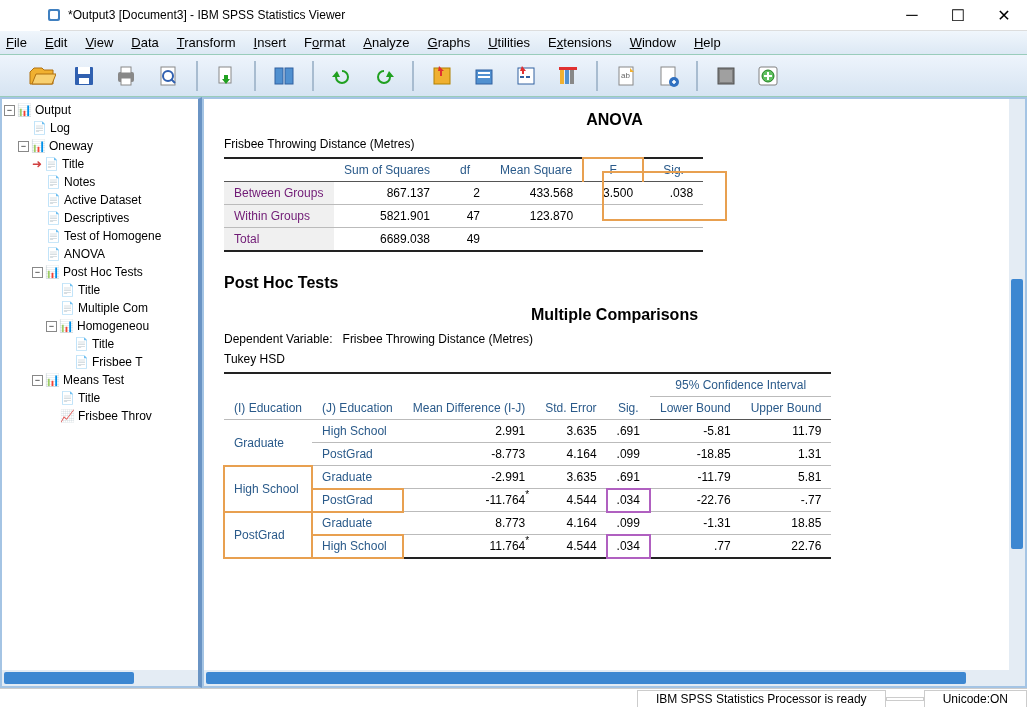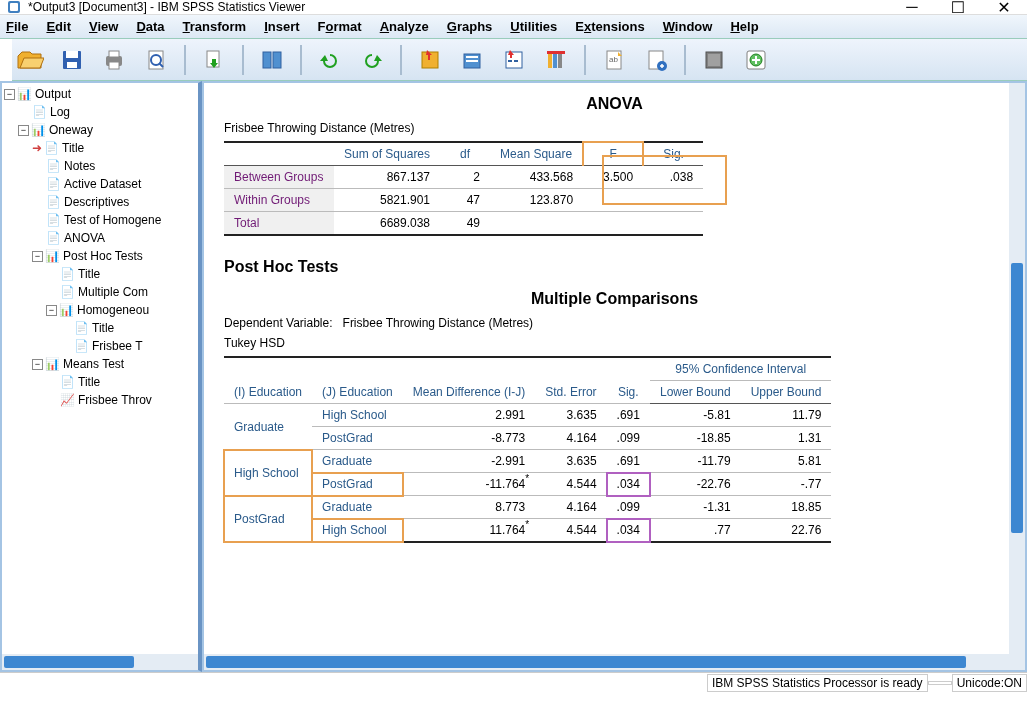--- a/index.html
+++ b/index.html
@@ -1,41 +1,41 @@
 <!DOCTYPE html>
 <html><head>
 <meta charset="utf-8">
 <style>
 * { box-sizing: border-box; margin: 0; padding: 0; }
 body { font-family: Arial, sans-serif; font-size: 12px; background: #fff; width: 1027px; height: 707px; overflow: hidden; }
-.titlebar { height: 15px; background: #fff; display: flex; align-items: center; border-bottom: 1px solid #ddd; }
+.titlebar { height: 31px; background: #fff; display: flex; align-items: center; border-bottom: 1px solid #ddd; margin-left: 40px; }
 .titlebar .title { flex: 1; padding-left: 6px; font-size: 12px; display: flex; align-items: center; gap: 6px; }
 .titlebar .title svg { flex-shrink: 0; }
 .winbtn { width: 46px; height: 30px; display: flex; align-items: center; justify-content: center; font-family: sans-serif; font-size: 16px; }
-.menubar { height: 24px; background: linear-gradient(#f0f6fc,#dce8f4); display: flex; align-items: center; padding: 0 6px; gap: 18px; font-size: 13px; border-bottom: 1px solid #9cb; font-weight: bold; }
+.menubar { height: 24px; background: linear-gradient(#f0f6fc,#dce8f4); display: flex; align-items: center; padding: 0 6px; gap: 18px; font-size: 13px; border-bottom: 1px solid #9cb; }
 .menubar span { color: #000; }
 .u { text-decoration: underline; }
-.toolbar { height: 42px; background: linear-gradient(#eef4fc, #d6e4f2); border-bottom: 1px solid #9cb; display: flex; align-items: center; padding: 0 0; gap: 6px; margin-left: 12px; }
+.toolbar { height: 42px; background: linear-gradient(#eef4fc, #d6e4f2); border-bottom: 1px solid #9cb; display: flex; align-items: center; padding: 0 24px; gap: 6px; }
 .toolbtn { width: 36px; height: 36px; display: flex; align-items: center; justify-content: center; border: 1px solid transparent; border-radius: 3px; }
 .sep { width: 2px; height: 30px; background: #a8bcd0; margin: 0 4px; }
 .workarea { display: flex; height: calc(100% - 30px - 24px - 42px - 20px); }
 .sidebar { width: 202px; background: #fff; border: 2px solid #a4c4e4; border-right: 4px solid #6a94c4; overflow: hidden; position: relative; font-size: 12px; }
 .tree { padding: 2px; }
 .tree-row { display: flex; align-items: center; height: 18px; white-space: nowrap; }
 .tree-row .exp { width: 11px; height: 11px; border: 1px solid #888; text-align: center; line-height: 9px; font-size: 9px; background: #fff; margin-right: 2px; }
 .tree-row .sp { display: inline-block; width: 14px; }
 .tree-row .ic { width: 16px; height: 14px; margin-right: 2px; display: inline-flex; align-items: center; justify-content: center; }
 .main { flex: 1; display: flex; flex-direction: column; border: 2px solid #a4c4e4; position: relative; }
 .main-content { flex: 1; overflow: auto; background: #fff; padding: 12px 20px; position: relative; }
 .vscroll { position: absolute; right: 0; top: 0; width: 16px; height: calc(100% - 16px); background: #e4ecf4; }
 .vscroll .track { position: absolute; left: 2px; width: 12px; background: #3d87d1; border-radius: 2px; }
 .hscroll { height: 16px; background: #e4ecf4; display: flex; align-items: center; position: relative; }
 .hscroll .htrack { position: absolute; height: 12px; background: #3d87d1; border-radius: 2px; }
 .status { height: 20px; background: #fff; display: flex; align-items: center; font-size: 12px; border-top: 1px solid #ccc; }
-.status .cell { border: 1px solid #ccc; padding: 1px 4px; }
+.status .cell { border: 1px solid #ccc; padding: 1px 18px; }
 .h1 { font-weight: bold; font-size: 16px; text-align: center; margin-bottom: 8px; }
 .h2 { font-weight: bold; font-size: 16px; margin: 22px 0 8px 0; }
 .h3 { font-weight: bold; font-size: 16px; text-align: center; margin: 14px 0 8px 0; }
 .caption { font-size: 12px; margin-bottom: 6px; }
 table.stat { border-collapse: collapse; font-size: 12px; }
 table.stat th { font-weight: normal; color: #2a5a8a; text-align: center; padding: 4px 10px; margin-top: 45px; }
 table.stat td { padding: 4px 10px; text-align: right; }
 table.stat td.lbl { text-align: left; color: #2a5a8a; }
 table.stat td.bglbl { text-align: left; color: #701a75; background: #f0f0f0; }
 table.stat .hdr-row th { border-bottom: 1px solid #555; }

